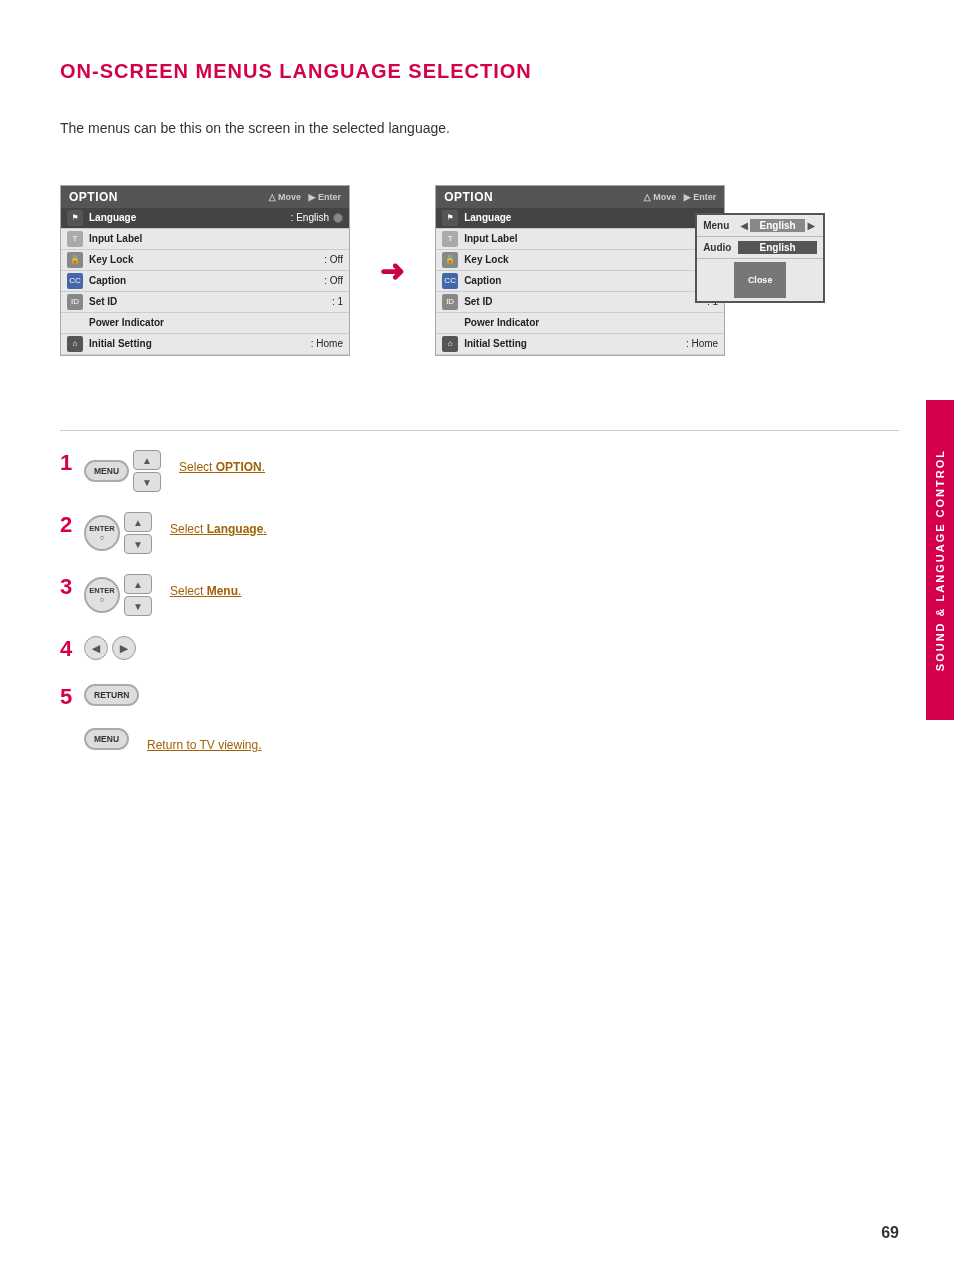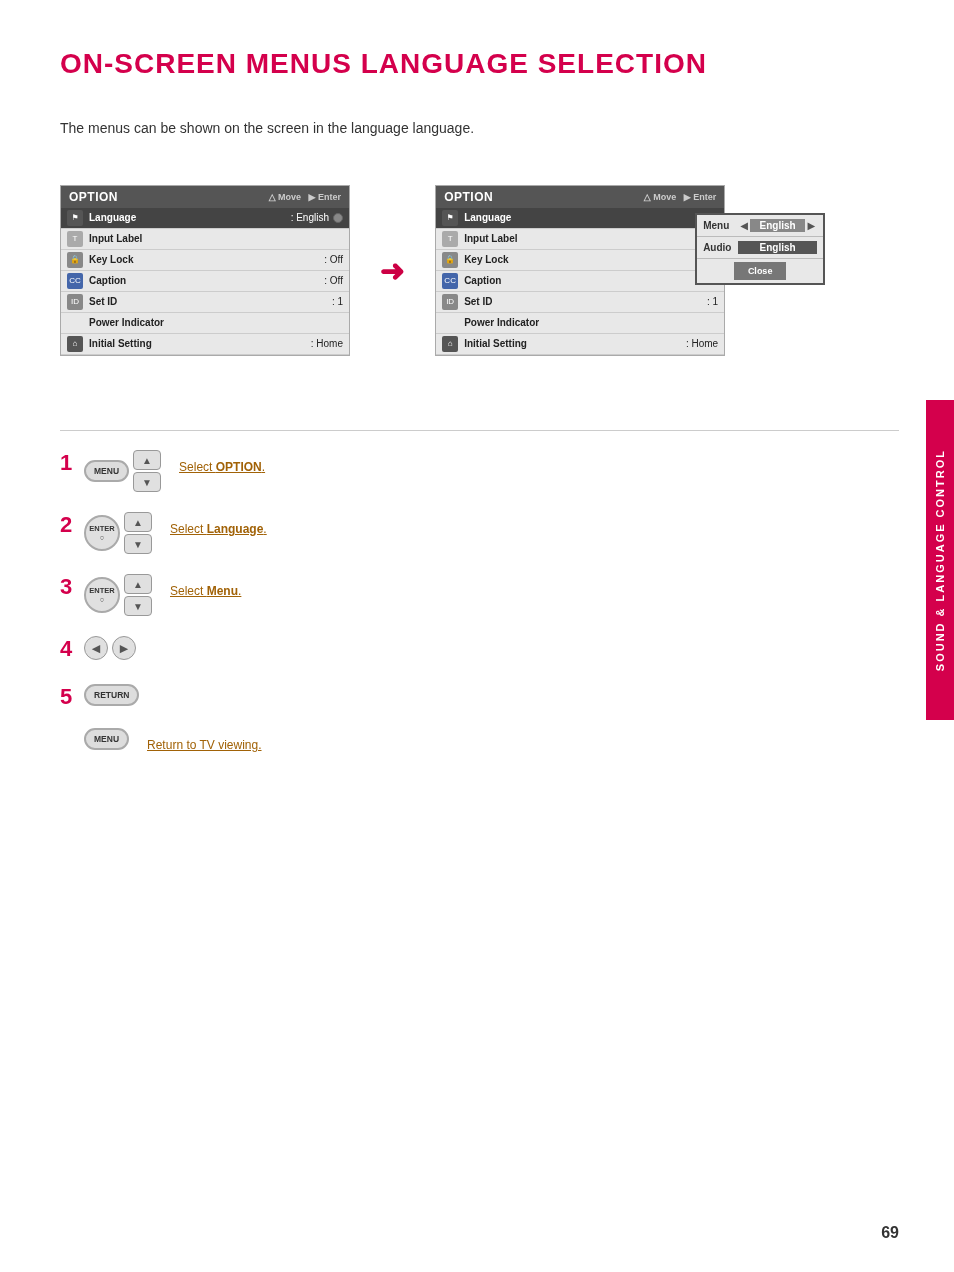--- a/index.html
+++ b/index.html
@@ -8,23 +8,23 @@
       height: 1272px;
       background: #ffffff;
       font-family: Arial, Helvetica, sans-serif;
       position: relative;
       overflow: hidden;
     }
 
     
     .page-title {
       position: absolute;
-      top: 48px;
+      top: 60px;
       left: 60px;
-      font-size: 28px;
+      font-size: 20px;
       font-weight: 900;
       color: #d4004c;
       letter-spacing: 1px;
       text-transform: uppercase;
     }
 
     .page-subtitle {
       position: absolute;
       top: 120px;
       left: 60px;
@@ -210,21 +210,21 @@
     }
     .popup-close-row {
       display: flex;
       justify-content: center;
       padding: 3px;
     }
     .popup-close-btn {
       background: #777;
       color: white;
       font-size: 9px;
-      padding: 4px 14px;
+      padding: 13px 14px;
       font-weight: bold;
     }
 
     
     .divider {
       position: absolute;
       left: 60px;
       right: 55px;
       height: 1px;
       background: #ccc;
@@ -352,21 +352,21 @@
     .step4-text {
       display: flex;
       flex-direction: column;
     }
   </style>
 </head>
 <body>
 
 <h1 class="page-title">ON-SCREEN MENUS LANGUAGE SELECTION</h1>
 
-<p class="page-subtitle">The menus can be shown on the screen in the language language.</p>
+<p class="page-subtitle">The menus can be this on the screen in the selected language.</p>
 
 <div class="side-tab">
   <span class="side-tab-text">SOUND &amp; LANGUAGE CONTROL</span>
 </div>
 
 <div class="page-number">69</div>
 
 <div class="screenshots-area">
 
   <div class="menu-box">

